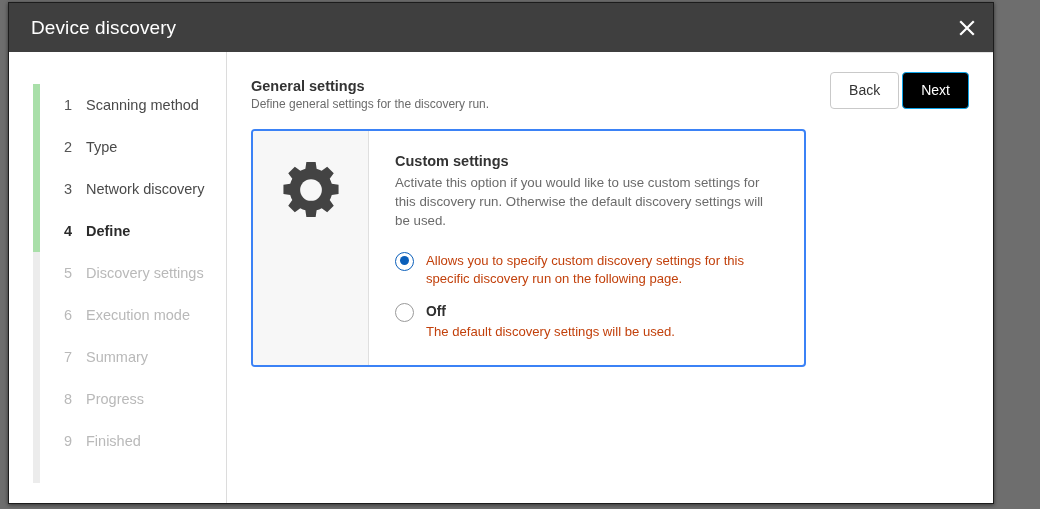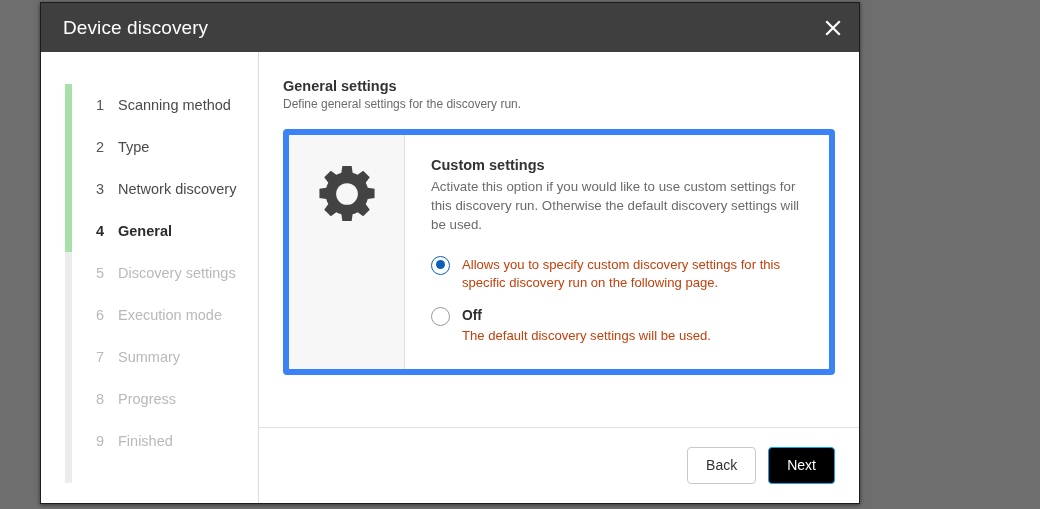--- a/index.html
+++ b/index.html
@@ -10,29 +10,28 @@
     height: 509px;
     overflow: hidden;
     font-family: "Liberation Sans", sans-serif;
     -webkit-font-smoothing: antialiased;
   }
 
   .window {
     position: absolute;
     left: 8px;
     top: 2px;
-    width: 820px;
+    width: 986px;
     height: 502px;
     background: #ffffff;
     border: 1px solid #1c1c1c;
     box-sizing: border-box;
     display: flex;
     flex-direction: column;
     box-shadow: 0 1px 4px rgba(0,0,0,0.55);
-    margin-left: 32px;
   }
 
   
   .titlebar {
     height: 49px;
     min-height: 49px;
     background: #3f3f3f;
     display: flex;
     align-items: center;
     justify-content: space-between;
@@ -116,21 +115,21 @@
     font-weight: bold;
   }
   .step.upcoming { cursor: default; }
   .step.upcoming .num,
   .step.upcoming .lbl { color: #b9b9b9; }
 
   
   .main {
     flex: 1;
     display: flex;
-    flex-direction: column;
+    flex-direction: row;
     min-width: 0;
   }
   .main-inner {
     flex: 1;
     padding: 26px 24px 0 24px;
     min-height: 0;
   }
   .page-title {
     font-size: 14.5px;
     font-weight: bold;
@@ -138,21 +137,21 @@
     margin: 0 0 3px 0;
   }
   .page-sub {
     font-size: 12px;
     color: #6b6b6b;
     margin: 0 0 18px 0;
   }
 
   
   .card {
-    border: 6px solid #3b82f6;
+    border: 2px solid #3b82f6;
     border-radius: 4px;
     display: flex;
     background: #ffffff;
     overflow: hidden;
     min-height: 205px;
   }
   .card-icon {
     width: 116px;
     min-width: 116px;
     background: #f7f7f7;
@@ -230,21 +229,21 @@
   
   .footer {
     border-top: 1px solid #e3e3e3;
     height: 76px;
     min-height: 76px;
     display: flex;
     align-items: center;
     justify-content: flex-end;
     padding-right: 24px;
     box-sizing: border-box;
-    gap: 12px;
+    gap: 3px;
   }
   .btn {
     font-family: "Liberation Sans", sans-serif;
     font-size: 14px;
     border-radius: 4px;
     padding: 9px 18px;
     cursor: pointer;
     box-sizing: border-box;
     line-height: 1.2;
   }
@@ -289,21 +288,21 @@
           <li class="step done">
             <span class="num">2</span>
             <span class="lbl">Type</span>
           </li>
           <li class="step done">
             <span class="num">3</span>
             <span class="lbl">Network discovery</span>
           </li>
           <li class="step current">
             <span class="num">4</span>
-            <span class="lbl">General</span>
+            <span class="lbl">Define</span>
           </li>
           <li class="step upcoming">
             <span class="num">5</span>
             <span class="lbl">Discovery settings</span>
           </li>
           <li class="step upcoming">
             <span class="num">6</span>
             <span class="lbl">Execution mode</span>
           </li>
           <li class="step upcoming">

